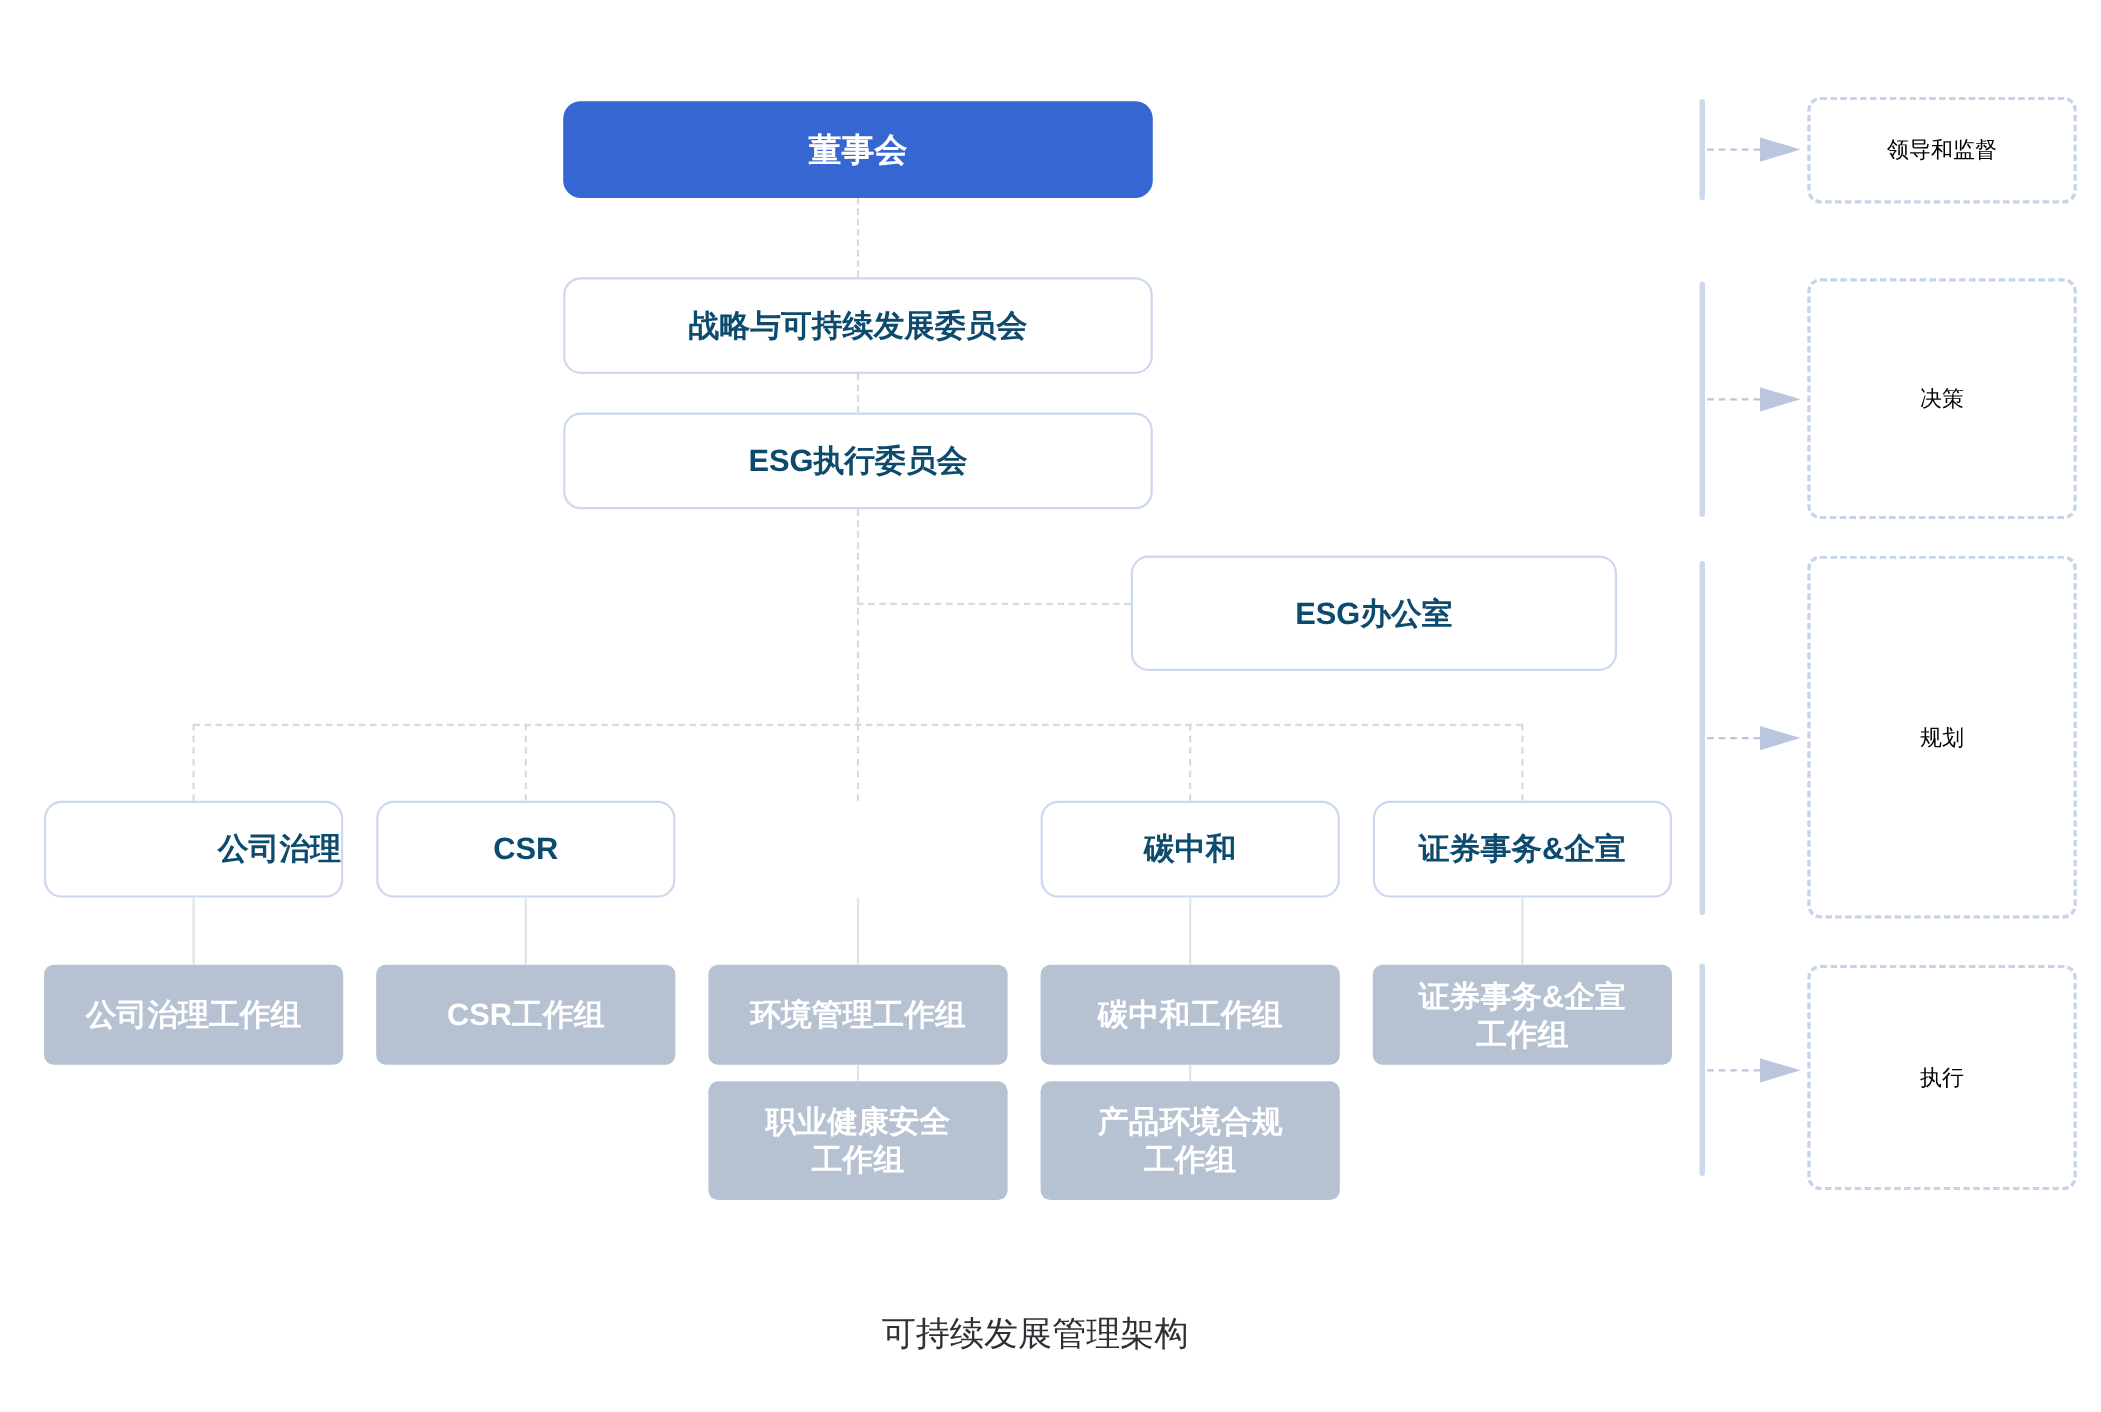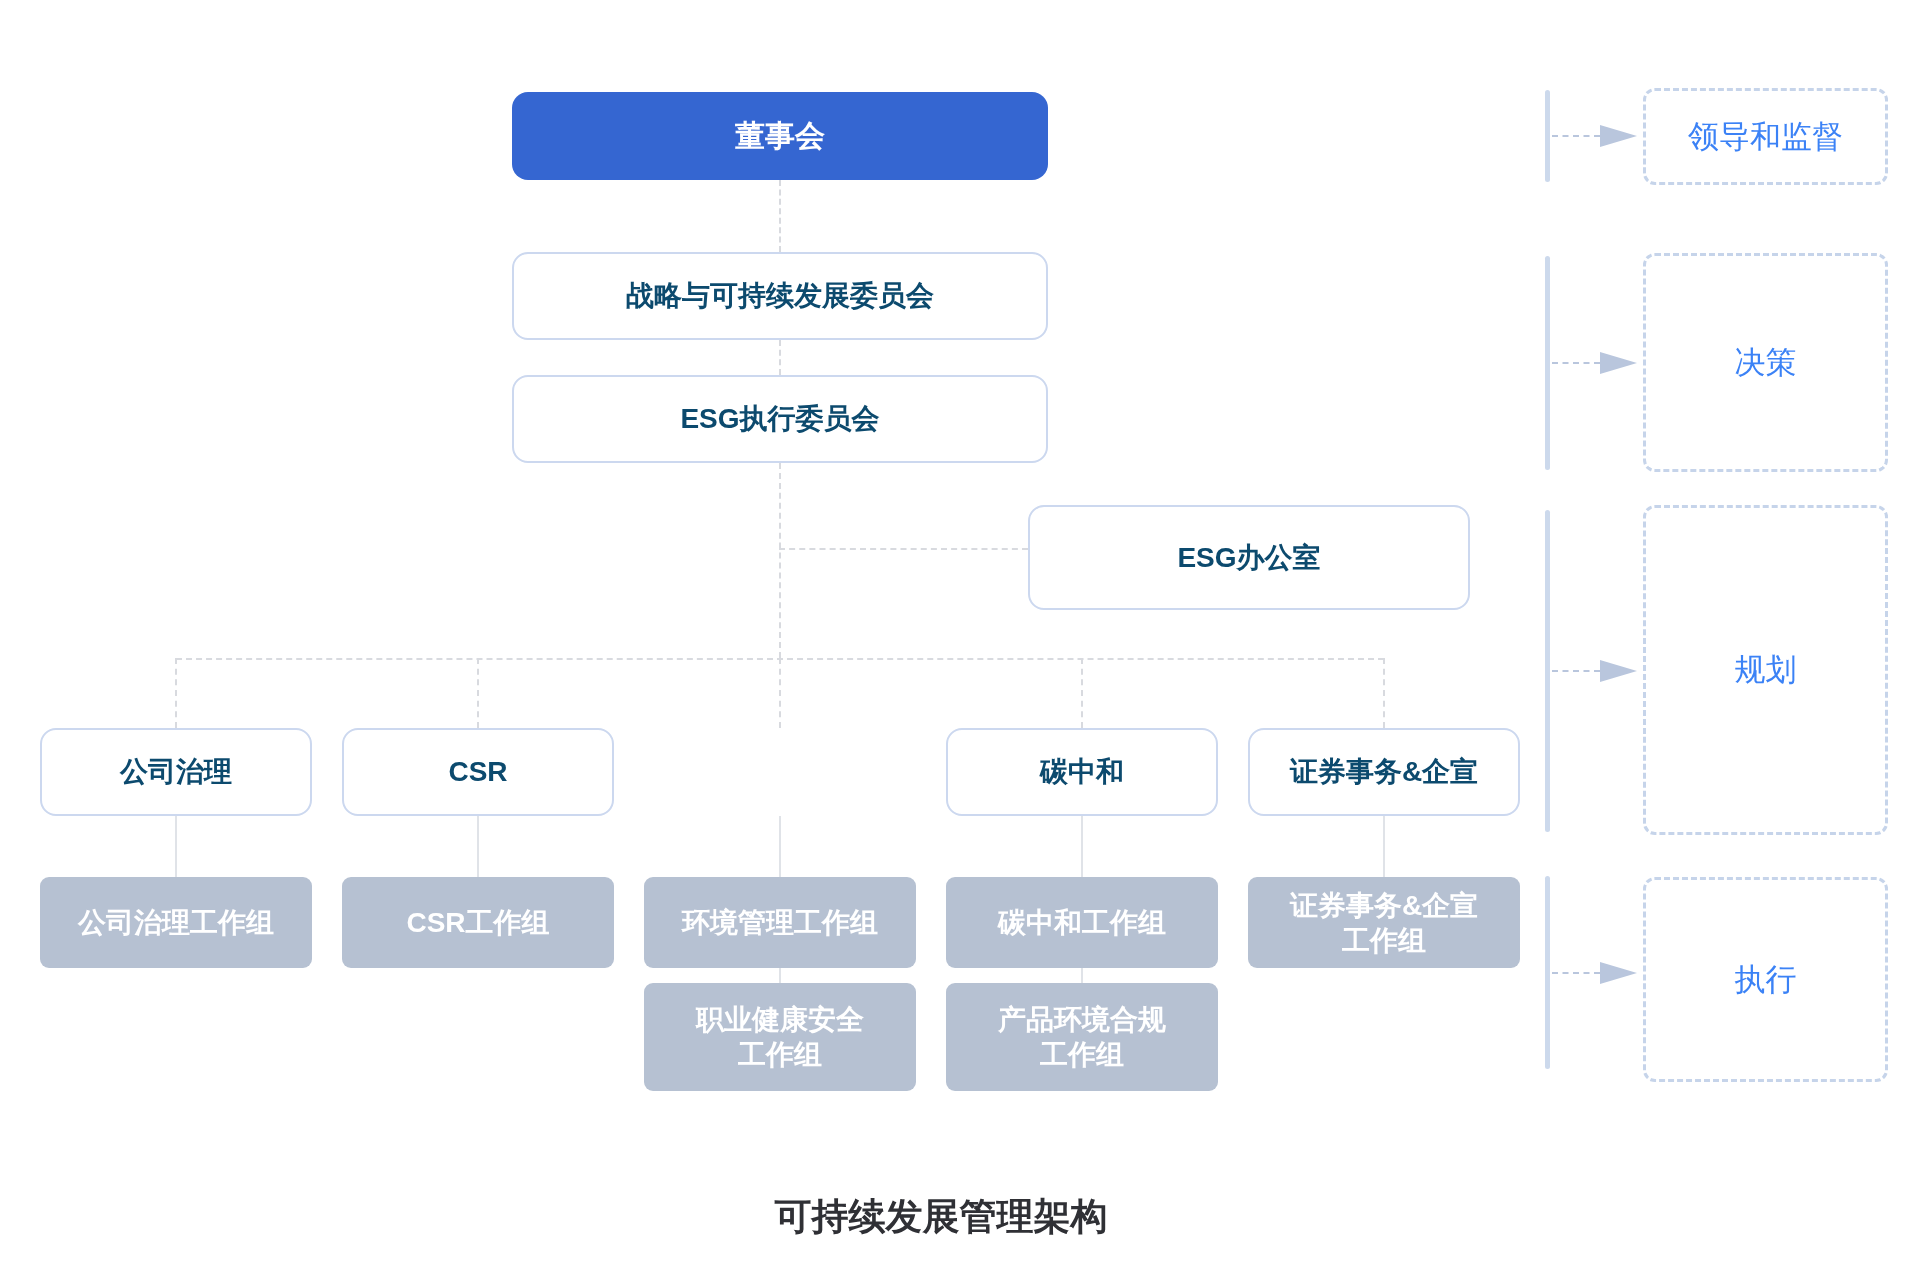--- a/index.html
+++ b/index.html
@@ -12,21 +12,21 @@
   .box-primary{background:#3566d1;color:#ffffff;font-size:30px;}
   .box-outline{background:#ffffff;border:2px solid #ccd8ef;color:#0c4a6e;}
   .box-gray{background:#b6c1d2;color:#ffffff;border-radius:9px;line-height:1.25;}
 
   #board{left:512px;top:92px;width:536px;height:88px;}
   #strategy{left:512px;top:252px;width:536px;height:88px;}
   #esgexec{left:512px;top:375px;width:536px;height:88px;}
   #esgoffice{left:1028px;top:505px;width:442px;height:105px;align-items:center;}
 
   .dept{top:728px;height:88px;width:272px;}
-  #dept0{left:40px;}  #dept1{left:342px;} #dept2{left:644px;} #dept3{left:946px;} #dept4{left:1248px;}
+  #dept0{left:40px;justify-content:flex-end;}  #dept1{left:342px;} #dept2{left:644px;} #dept3{left:946px;} #dept4{left:1248px;}
 
   .wg1{top:877px;height:91px;width:272px;}
   #wg0{left:40px;}  #wg1{left:342px;} #wg2{left:644px;} #wg3{left:946px;} #wg4{left:1248px;}
   .wg2row{top:983px;height:108px;width:272px;}
   #wg5{left:644px;} #wg6{left:946px;}
 
   
   .vdash{position:absolute;width:0;border-left:2px dashed #d8dadf;}
   .hdash{position:absolute;height:0;border-top:2px dashed #d8dadf;}
   .vsolid{position:absolute;width:2px;background:#e0e3e8;}
@@ -50,30 +50,30 @@
 
   .arrowline{position:absolute;left:1552px;width:48px;height:0;border-top:2px dashed #b9c6dd;}
   .arrowhead{position:absolute;left:1600px;width:0;height:0;
              border-top:11px solid transparent;border-bottom:11px solid transparent;border-left:37px solid #b9c6dd;}
   #al0{top:135px;} #ah0{top:125px;}
   #al1{top:362px;} #ah1{top:352px;}
   #al2{top:670px;} #ah2{top:660px;}
   #al3{top:972px;} #ah3{top:962px;}
 
   .stage{position:absolute;left:1643px;width:245px;box-sizing:border-box;border:3px dashed #c6d4ea;border-radius:12px;
-         background:#ffffff;display:flex;align-items:center;justify-content:center;color:#3b82f6;
-         font-size:31px;font-weight:500;}
+         background:#ffffff;display:flex;align-items:center;justify-content:center;color:#000000;
+         font-size:20px;font-weight:500;}
   #stage0{top:88px;height:97px;}
   #stage1{top:253px;height:219px;}
   #stage2{top:505px;height:330px;}
   #stage3{top:877px;height:205px;}
 
   
   #caption{position:absolute;left:0;top:1192px;width:1882px;text-align:center;
-           font-size:37px;font-weight:700;color:#2f3035;}
+           font-size:31px;font-weight:400;color:#2f3035;}
   .line{display:block;}
 </style>
 </head>
 <body>
 
 <div class="canvas">
 
   <div class="box box-primary" id="board">
     <span>董事会</span>
   </div>

